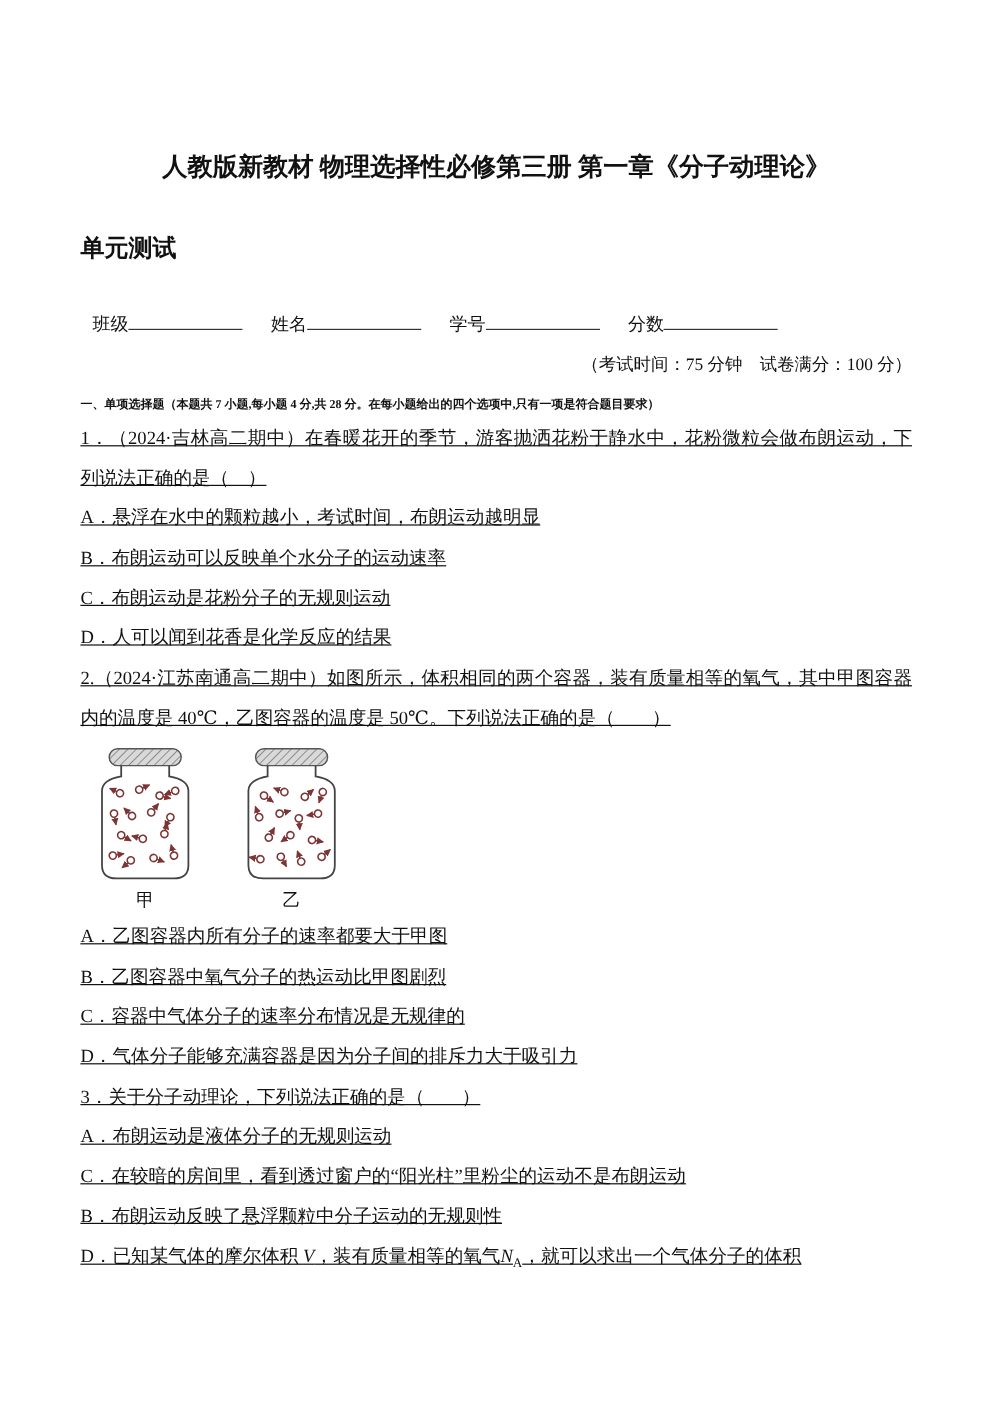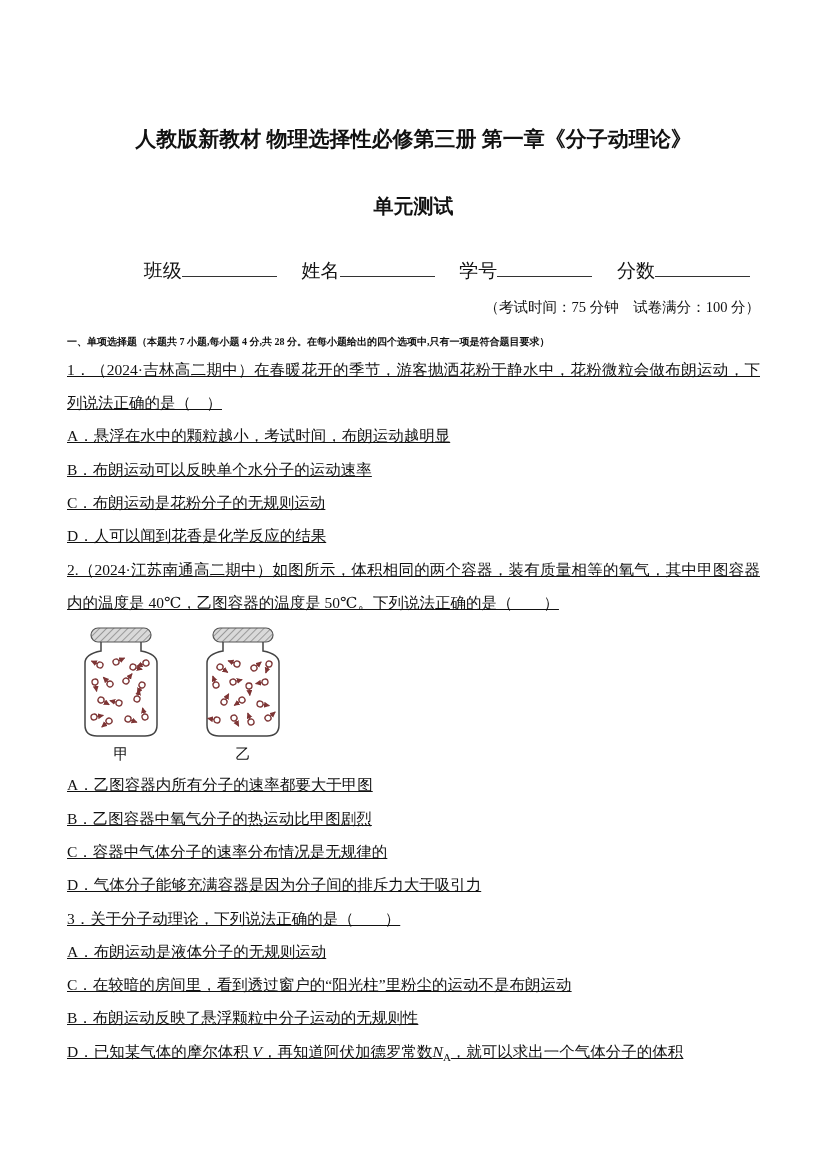--- a/index.html
+++ b/index.html
@@ -20,26 +20,25 @@
   .title {
     font-size: 21px;
     font-weight: bold;
     text-align: center;
     margin: 0 0 40px 0;
     line-height: 1.3;
   }
   .subtitle {
     font-size: 20px;
     font-weight: bold;
-    text-align: center;
     margin: 0 0 38px 0;
   }
   .form-line {
-    text-align: right;
-    font-size: 19px;
+    text-align: left;
+    font-size: 15px;
     margin: 0 0 14px 0;
     white-space: nowrap;
   }
   .form-group { margin: 0 10px; }
   .blank {
     display: inline-block;
     width: 95px;
     border-bottom: 1px solid #333333;
     height: 16px;
     vertical-align: baseline;
@@ -174,15 +173,15 @@
 
   <p class="option">A．乙图容器内所有分子的速率都要大于甲图</p>
   <p class="option">B．乙图容器中氧气分子的热运动比甲图剧烈</p>
   <p class="option">C．容器中气体分子的速率分布情况是无规律的</p>
   <p class="option">D．气体分子能够充满容器是因为分子间的排斥力大于吸引力</p>
 
   <p class="stem">3．关于分子动理论，下列说法正确的是（　　）</p>
   <p class="option">A．布朗运动是液体分子的无规则运动</p>
   <p class="option">C．在较暗的房间里，看到透过窗户的“阳光柱”里粉尘的运动不是布朗运动</p>
   <p class="option">B．布朗运动反映了悬浮颗粒中分子运动的无规则性</p>
-  <p class="option"><span>D．已知某气体的摩尔体积 </span><span class="math-var">V</span><span>，再知道阿伏加德罗常数</span><span class="math-var">N</span><sub>A</sub><span>，就可以求出一个气体分子的体积</span></p>
+  <p class="option"><span>D．已知某气体的摩尔体积 </span><span class="math-var">V</span><span>，装有质量相等的氧气</span><span class="math-var">N</span><sub>A</sub><span>，就可以求出一个气体分子的体积</span></p>
 
 </div>
 
 </body></html>

